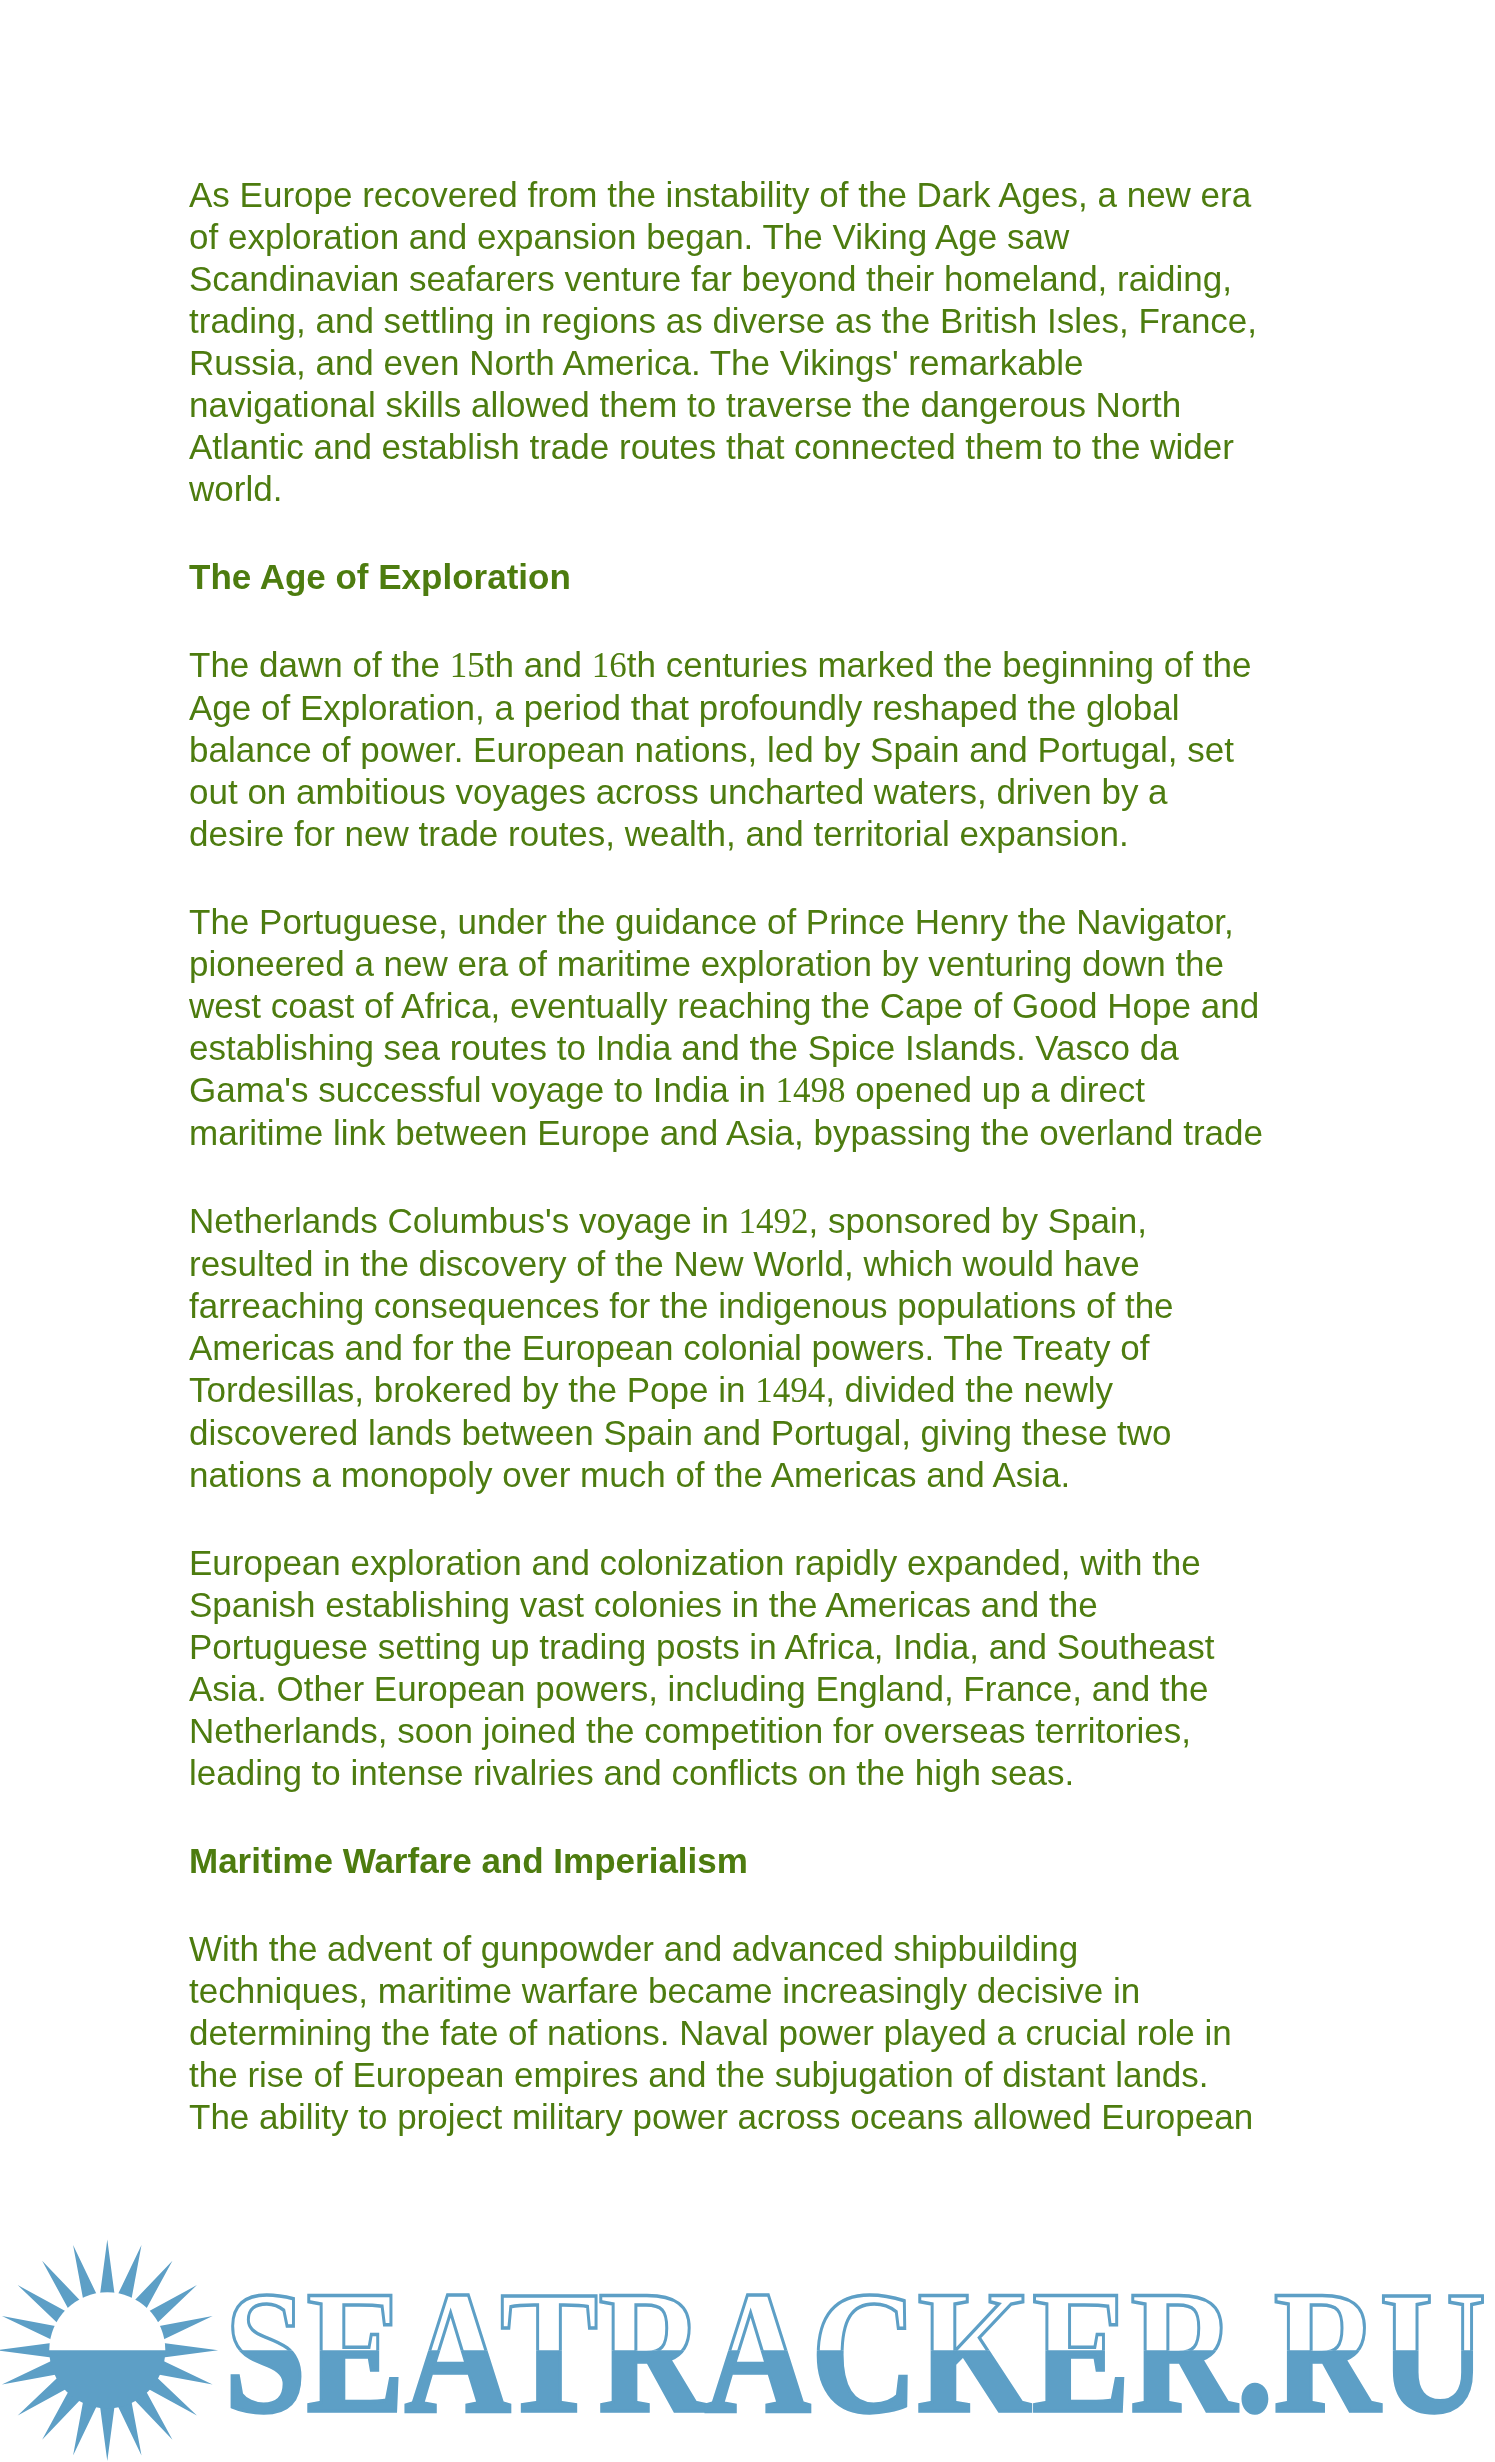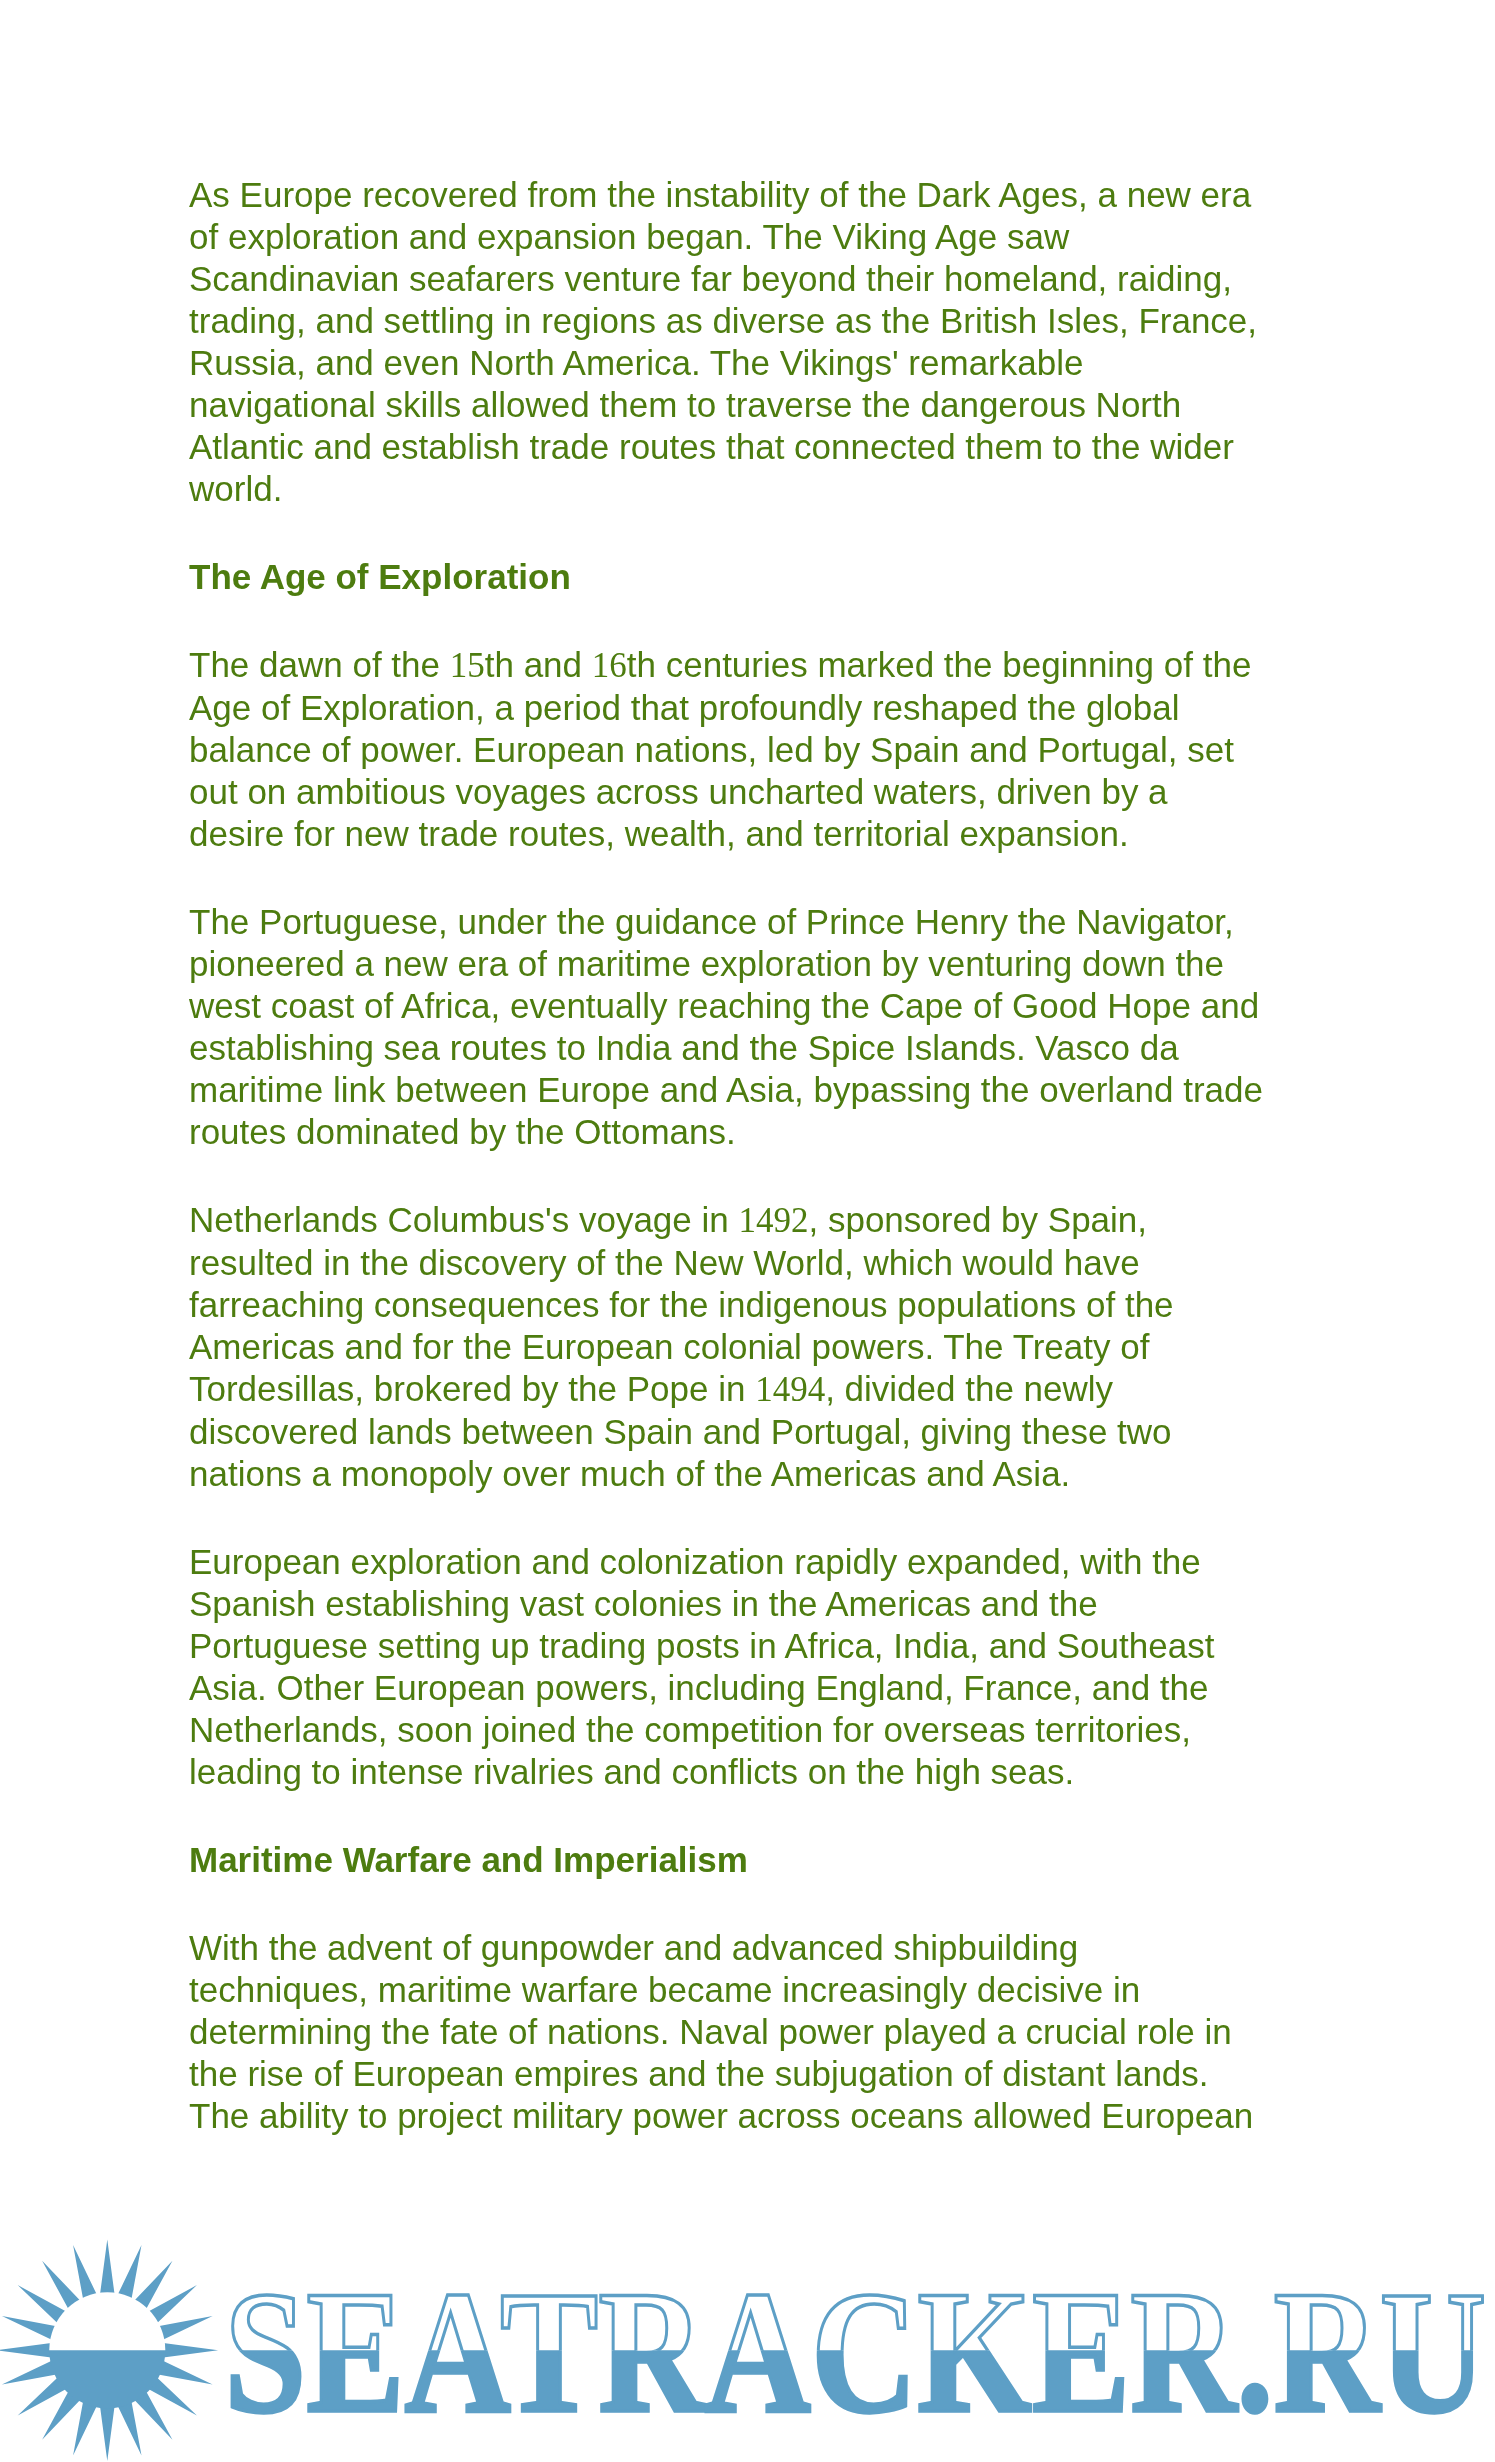--- a/index.html
+++ b/index.html
@@ -71,22 +71,22 @@
       <span class="line"><span>Age of Exploration, a period that profoundly reshaped the global</span></span>
       <span class="line"><span>balance of power. European nations, led by Spain and Portugal, set</span></span>
       <span class="line"><span>out on ambitious voyages across uncharted waters, driven by a</span></span>
       <span class="line"><span>desire for new trade routes, wealth, and territorial expansion.</span></span>
     </p>
     <p class="paragraph">
       <span class="line"><span>The Portuguese, under the guidance of Prince Henry the Navigator,</span></span>
       <span class="line"><span>pioneered a new era of maritime exploration by venturing down the</span></span>
       <span class="line"><span>west coast of Africa, eventually reaching the Cape of Good Hope and</span></span>
       <span class="line"><span>establishing sea routes to India and the Spice Islands. Vasco da</span></span>
+      <span class="line"><span>Gama's successful voyage to India in </span><span class="serif-num">1498</span><span> opened up a direct</span></span>
       <span class="line"><span>maritime link between Europe and Asia, bypassing the overland trade</span></span>
-      <span class="line"><span>routes dominated by the Ottomans.</span></span>
     </p>
     <p class="paragraph">
       <span class="line"><span>Netherlands Columbus's voyage in </span><span class="serif-num">1492</span><span>, sponsored by Spain,</span></span>
       <span class="line"><span>resulted in the discovery of the New World, which would have</span></span>
       <span class="line"><span>farreaching consequences for the indigenous populations of the</span></span>
       <span class="line"><span>Americas and for the European colonial powers. The Treaty of</span></span>
       <span class="line"><span>Tordesillas, brokered by the Pope in </span><span class="serif-num">1494</span><span>, divided the newly</span></span>
       <span class="line"><span>discovered lands between Spain and Portugal, giving these two</span></span>
       <span class="line"><span>nations a monopoly over much of the Americas and Asia.</span></span>
     </p>

